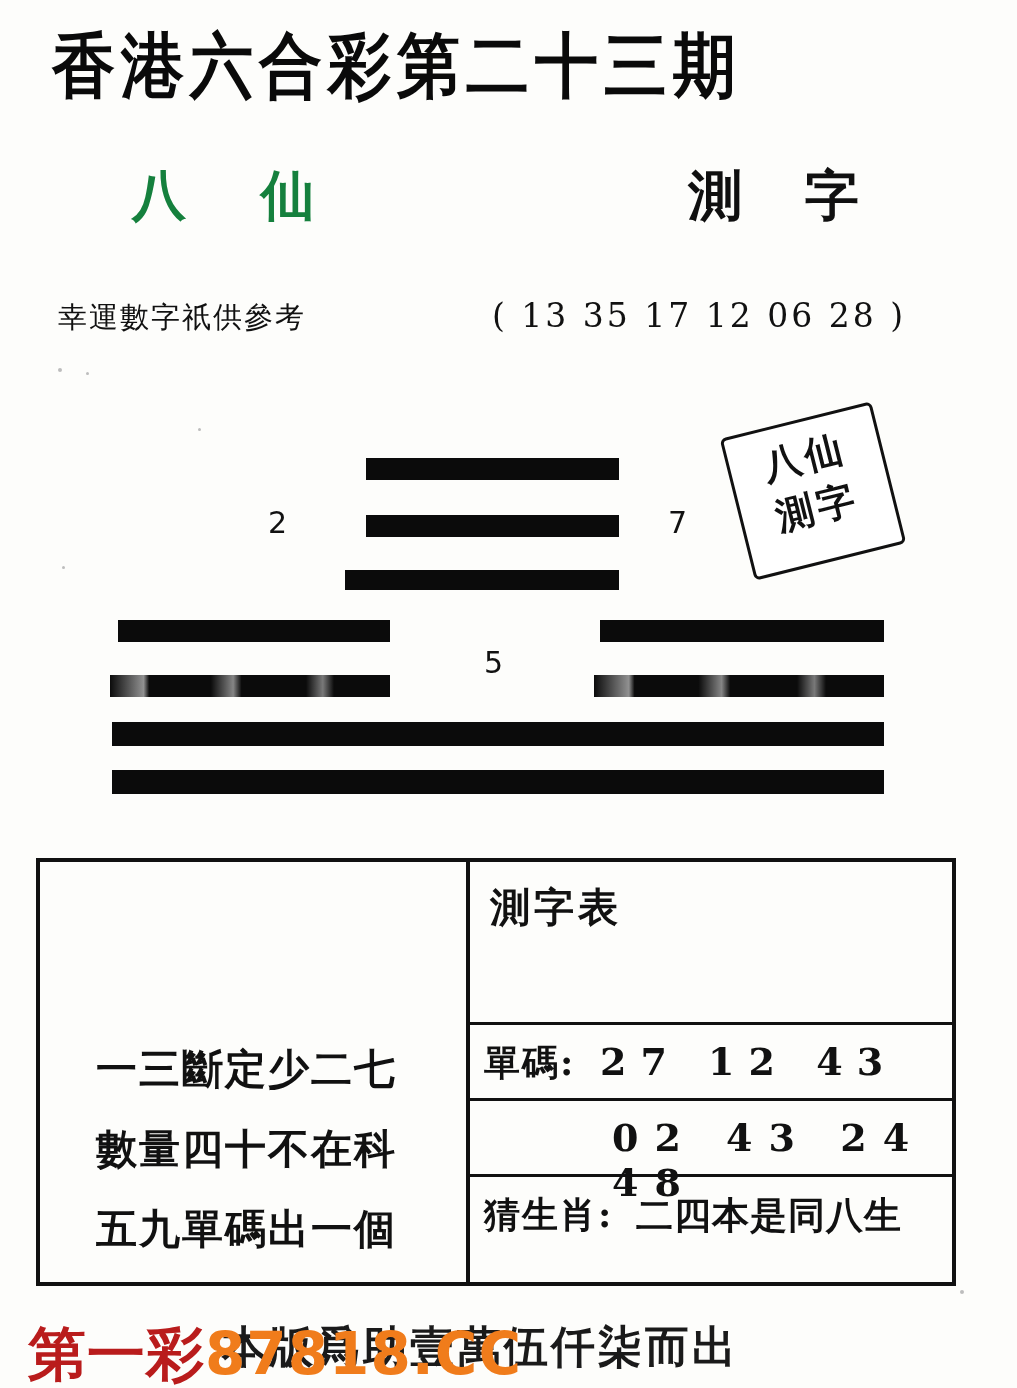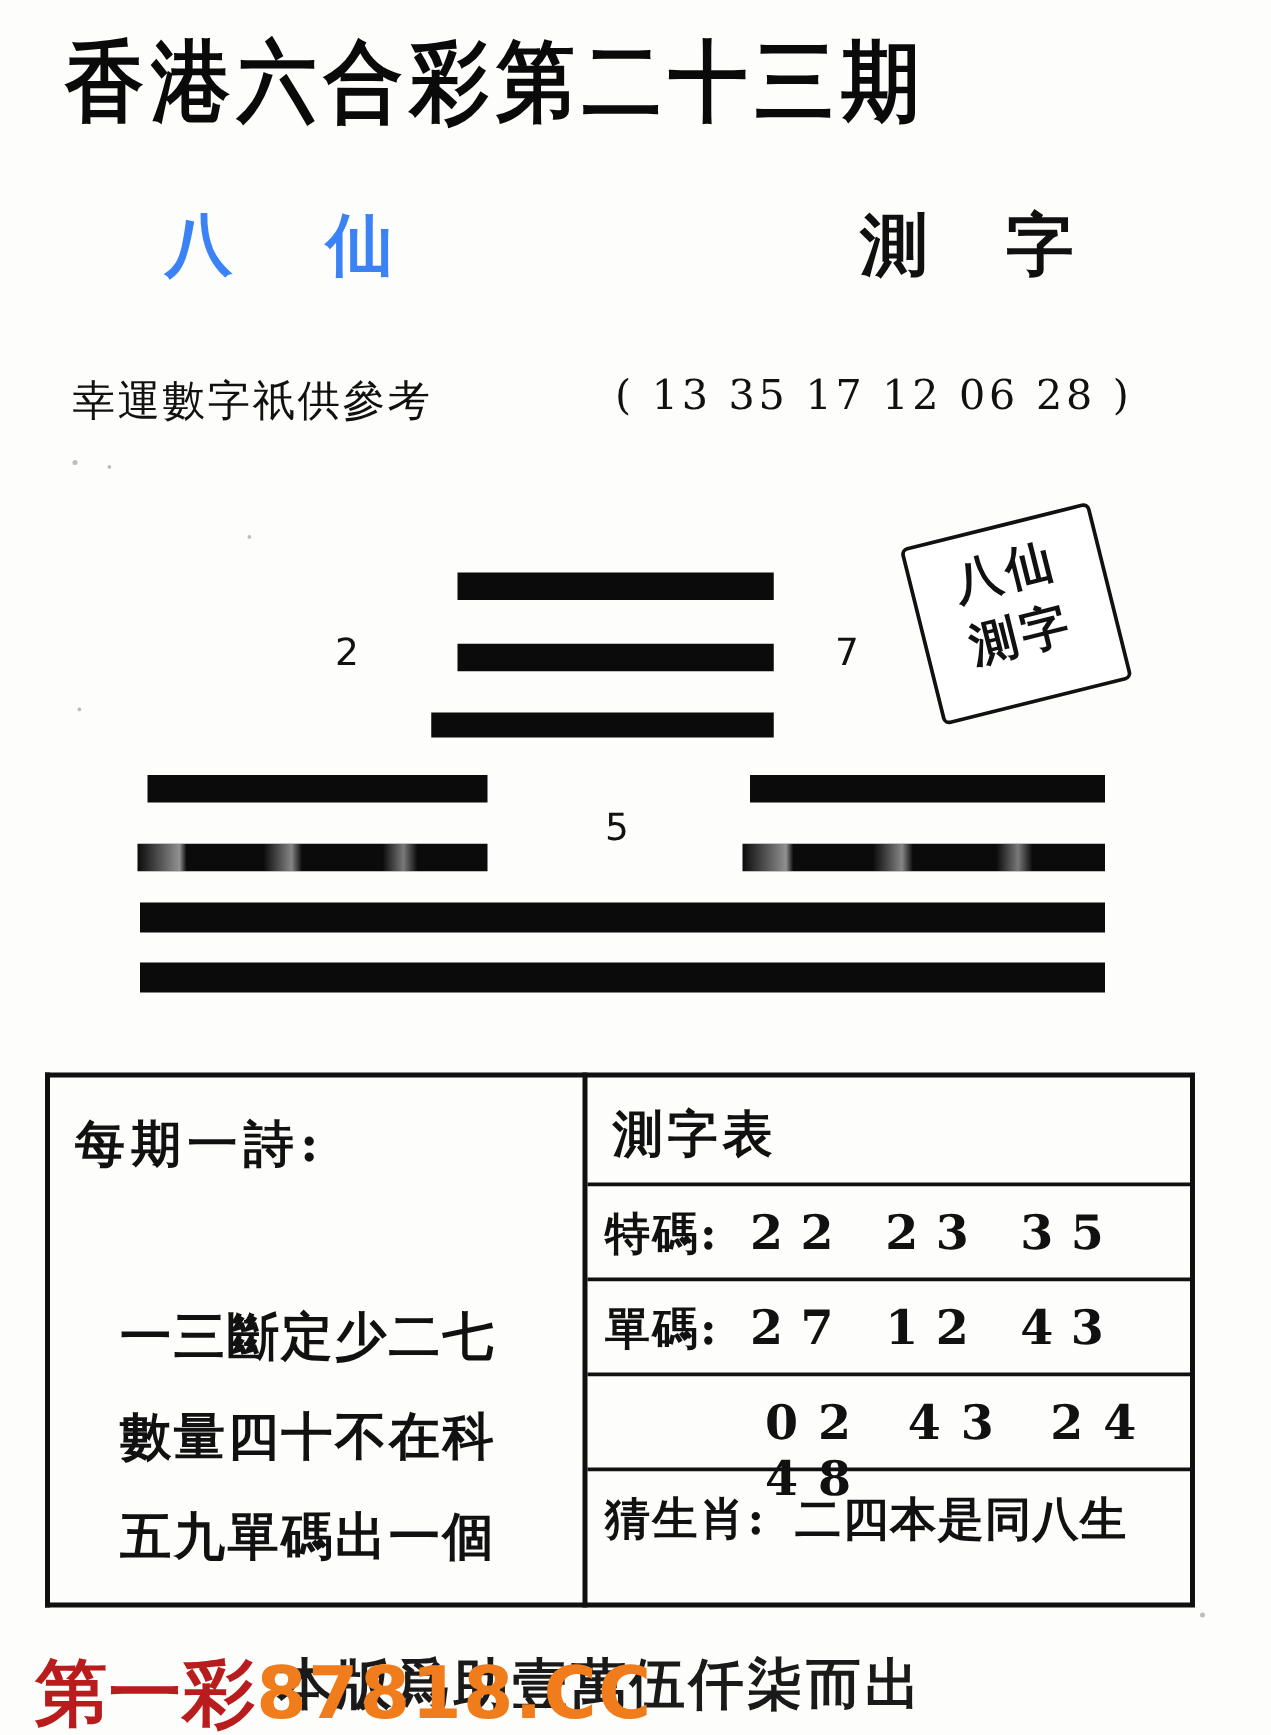--- a/index.html
+++ b/index.html
@@ -39,38 +39,38 @@
   }
 
   
   .subhead-left {
     position: absolute;
     top: 160px;
     left: 132px;
     font-size: 54px;
     font-weight: bold;
     letter-spacing: 28px;
-    color: #3b82f6;
+    color: #15803d;
   }
   .subhead-right {
     position: absolute;
     top: 160px;
     left: 688px;
     font-size: 54px;
     font-weight: bold;
     letter-spacing: 22px;
     color: #101010;
   }
 
   
   .lucky-label {
     position: absolute;
     top: 298px;
     left: 58px;
-    font-size: 34px;
+    font-size: 29px;
     letter-spacing: 2px;
     color: #111;
   }
   .lucky-numbers {
     position: absolute;
     top: 296px;
     left: 492px;
     font-size: 33px;
     letter-spacing: 3px;
     color: #111;
@@ -281,33 +281,28 @@
     <div class="bar-num" style="left:668px; top:75px;">7</div>
     <div class="bar-num" style="left:484px; top:215px;">5</div>
   </div>
 
   <div class="stamp">
     <span class="l1">八仙</span>
     <span class="l2">測字</span>
   </div>
 
   <div class="poem-box">
-    <div class="poem-title">每期一詩:</div>
     <div class="poem-line p2">數量四十不在科</div>
     <div class="poem-line p1">一三斷定少二七</div>
     <div class="poem-line p3">五九單碼出一個</div>
   </div>
 
   <div class="table-box">
     <div class="tbl-title">測字表</div>
 
-    <div class="tbl-row r1">
-      <div class="tbl-label">特碼:</div>
-      <div class="tbl-vals">22   23   35</div>
-    </div>
 
     <div class="tbl-row r2">
       <div class="tbl-label">單碼:</div>
       <div class="tbl-vals">27   12   43</div>
     </div>
 
     <div class="tbl-row r3">
       <div class="tbl-label"></div>
       <div class="tbl-vals indent">02   43   24  48</div>
     </div>

